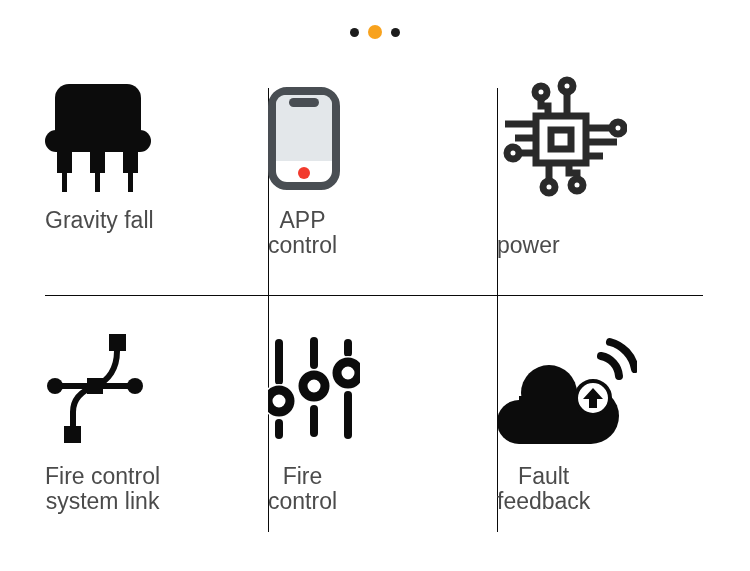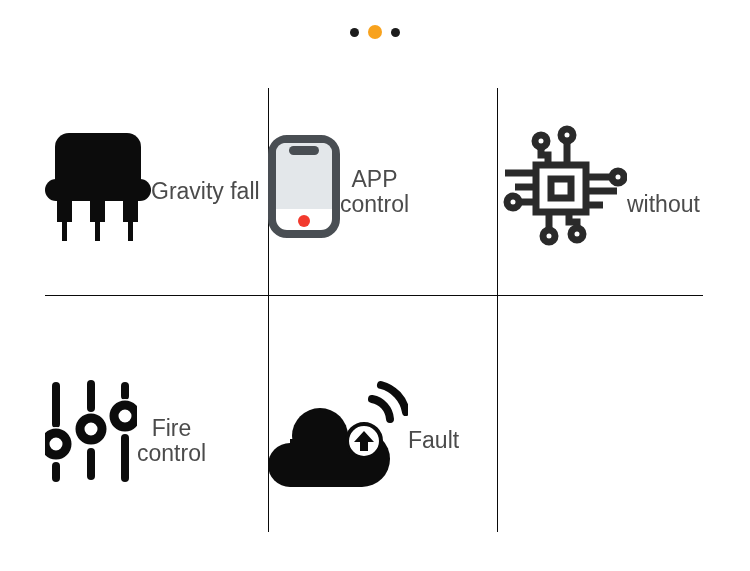--- a/index.html
+++ b/index.html
@@ -23,21 +23,21 @@
   .vline.v1{left:268px;}
   .vline.v2{left:497px;}
   .hline{position:absolute;height:1px;background:#0a0a0a;left:45px;width:658px;top:295px;}
   
   .grid{
     position:absolute;left:45px;top:60px;width:658px;height:472px;
     display:grid;
     grid-template-columns:223px 229px 206px;
     grid-template-rows:235px 237px;
   }
-  .cell{display:flex;align-items:center;}
+  .cell{display:flex;flex-direction:column;align-items:flex-start;}
   .cell.r1{padding-top:18px;}
   .cell.r2{padding-top:36px;}
   .iconbox{height:120px;display:flex;align-items:center;justify-content:center;}
   .cell.r2 .iconbox{height:115px;}
   .label{
     margin-top:10px;
     text-align:center;
     font-size:23px;line-height:25px;
     color:#4b4b4b;
   }
@@ -119,24 +119,42 @@
           <path d="M39,77 H23"></path>
           <circle cx="16" cy="77" r="6"></circle>
           <path d="M52,87 V104"></path>
           <circle cx="52" cy="111" r="6"></circle>
           <path d="M72,87 V97 H80 V102"></path>
           <circle cx="80" cy="109" r="6"></circle>
         </svg>
       </div>
       <div class="label">
         <br>
-        <span>without</span>
+        <span>power</span>
       </div>
     </div>
 
+    <div class="cell r2">
+      <div class="iconbox">
+        <svg width="100" height="110" viewBox="0 0 100 110" xmlns="http://www.w3.org/2000/svg">
+          <path d="M12,52 H88" stroke="#0c0c0c" stroke-width="6" fill="none"></path>
+          <circle cx="10" cy="52" r="8" fill="#0c0c0c"></circle>
+          <circle cx="90" cy="52" r="8" fill="#0c0c0c"></circle>
+          <path d="M72,17 C72,34 64,47 50,52" stroke="#0c0c0c" stroke-width="6" fill="none"></path>
+          <path d="M50,52 C36,57 28,66 28,78 L28,92" stroke="#0c0c0c" stroke-width="6" fill="none"></path>
+          <rect x="42" y="44" width="16" height="16" fill="#0c0c0c"></rect>
+          <rect x="64" y="0" width="17" height="17" fill="#0c0c0c"></rect>
+          <rect x="19" y="92" width="17" height="17" fill="#0c0c0c"></rect>
+        </svg>
+      </div>
+      <div class="label">
+        <span class="hl">Fire control</span><br>
+        <span>system link</span>
+      </div>
+    </div>
 
     <div class="cell r2">
       <div class="iconbox">
         <svg width="92" height="104" viewBox="0 0 92 104" xmlns="http://www.w3.org/2000/svg">
           <g stroke="#0c0c0c" stroke-width="8" stroke-linecap="round" fill="none">
             <path d="M11,6 V44"></path>
               <path d="M11,86 V98"></path>
             <path d="M46,4 V28"></path>
               <path d="M46,72 V96"></path>
             <path d="M80,6 V16"></path>
@@ -164,17 +182,18 @@
           <circle cx="22" cy="92" r="22" fill="#0c0c0c"></circle>
           <circle cx="52" cy="63" r="28" fill="#0c0c0c"></circle>
           <circle cx="94" cy="86" r="28" fill="#0c0c0c"></circle>
           <rect x="22" y="66" width="72" height="48" fill="#0c0c0c"></rect>
           <circle cx="96" cy="68" r="17" fill="#ffffff" stroke="#0c0c0c" stroke-width="4"></circle>
           <path d="M96,58 L106,69 H100 V78 H92 V69 H86 Z" fill="#0c0c0c"></path>
         </svg>
       </div>
       <div class="label">
         <span class="hl">Fault</span><br>
+        <span>feedback</span>
       </div>
     </div>
 
   </div>
 </div>
 
 </body></html>

